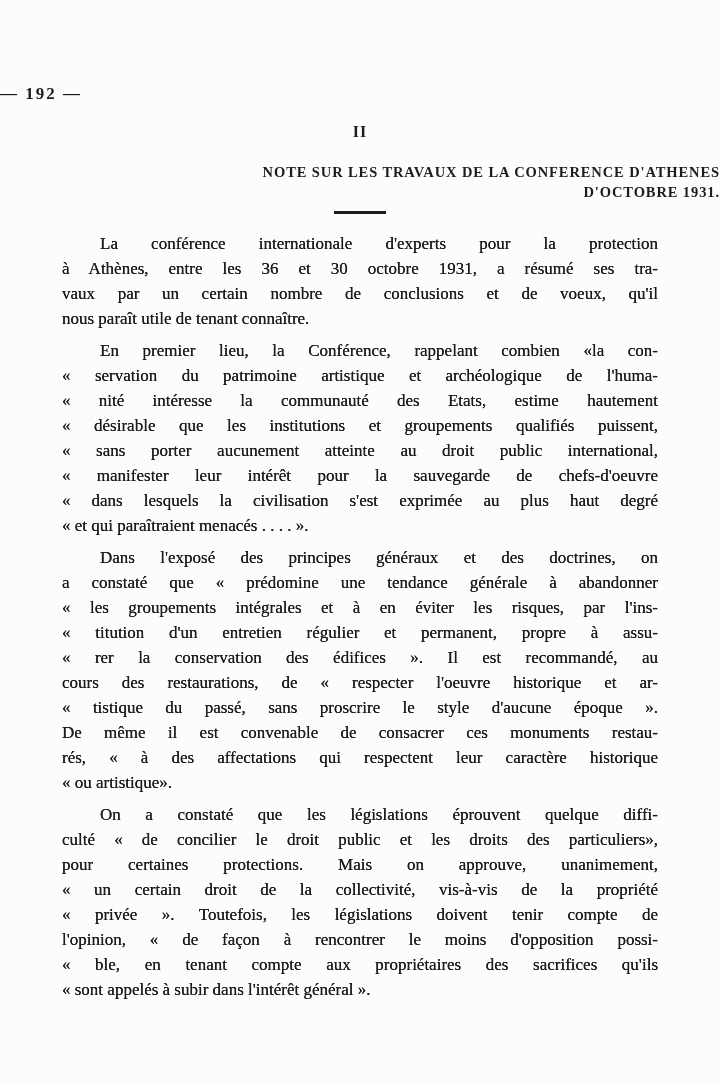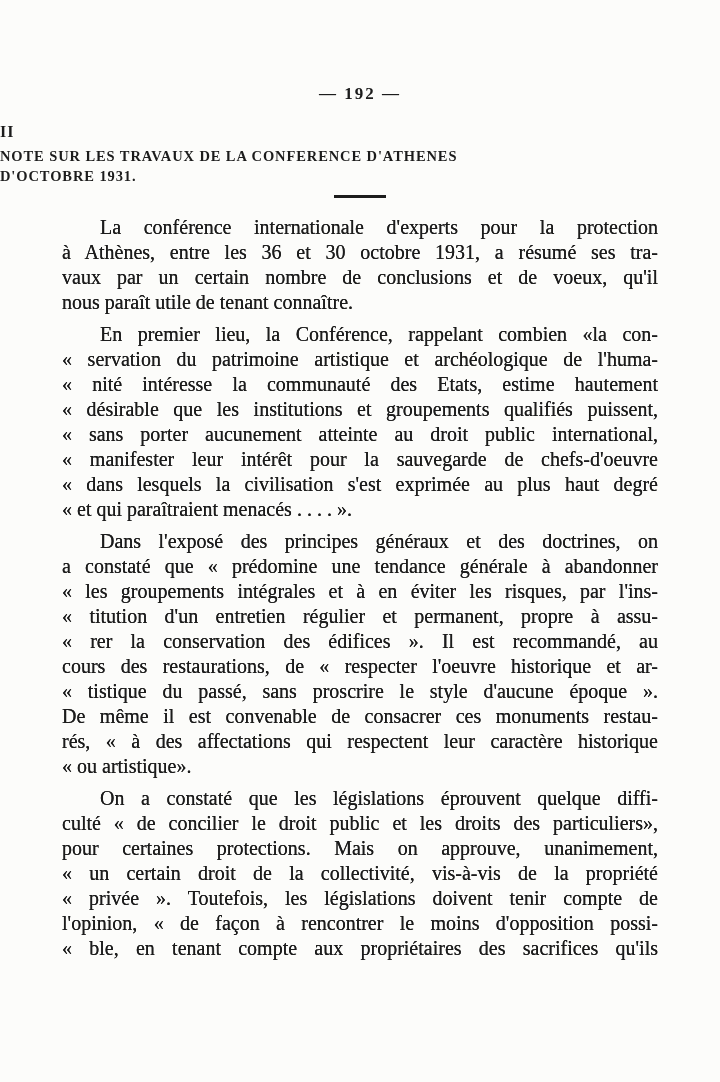--- a/index.html
+++ b/index.html
@@ -14,49 +14,50 @@
     font-family: "Liberation Serif", "DejaVu Serif", serif;
     overflow: hidden;
   }
   .page {
     position: relative;
     width: 720px;
     height: 1082px;
   }
   .page-number {
     margin-top: 84px;
-    text-align: center;
+    text-align: left;
     font-size: 17px;
     font-weight: bold;
     letter-spacing: 2px;
   }
   .section-number {
     margin-top: 19px;
+    text-align: center;
     font-size: 16px;
     font-weight: bold;
     letter-spacing: 1px;
   }
   .title {
-    margin-top: 5px;
-    text-align: left;
+    margin-top: 21px;
+    text-align: right;
     font-size: 14.5px;
     font-weight: bold;
     letter-spacing: 0.9px;
     line-height: 20px;
   }
   .title-rule {
     width: 52px;
     height: 3px;
     background: #1c1c1c;
     margin: 9px auto 0 auto;
   }
   .body-text {
     margin: 17px 0 0 62px;
     width: 596px;
-    font-size: 20px;
+    font-size: 17px;
     line-height: 25px;
     text-shadow: 0 0 0.4px currentColor;
   }
   .para {
     margin-top: 7px;
   }
   .para:first-child {
     margin-top: 0;
   }
   .line {
@@ -117,15 +118,16 @@
         <div class="line last">« ou artistique».</div>
       </div>
       <div class="para">
         <div class="line first">On a constaté que les législations éprouvent quelque diffi-</div>
         <div class="line">culté « de concilier le droit public et les droits des particuliers»,</div>
         <div class="line">pour certaines protections. Mais on approuve, unanimement,</div>
         <div class="line">« un certain droit de la collectivité, vis-à-vis de la propriété</div>
         <div class="line">« privée ». Toutefois, les législations doivent tenir compte de</div>
         <div class="line">l'opinion, « de façon à rencontrer le moins d'opposition possi-</div>
         <div class="line">« ble, en tenant compte aux propriétaires des sacrifices qu'ils</div>
+        <div class="line last">« sont appelés à subir dans l'intérêt général ».</div>
       </div>
     </div>
 </div>
 
 </body></html>

